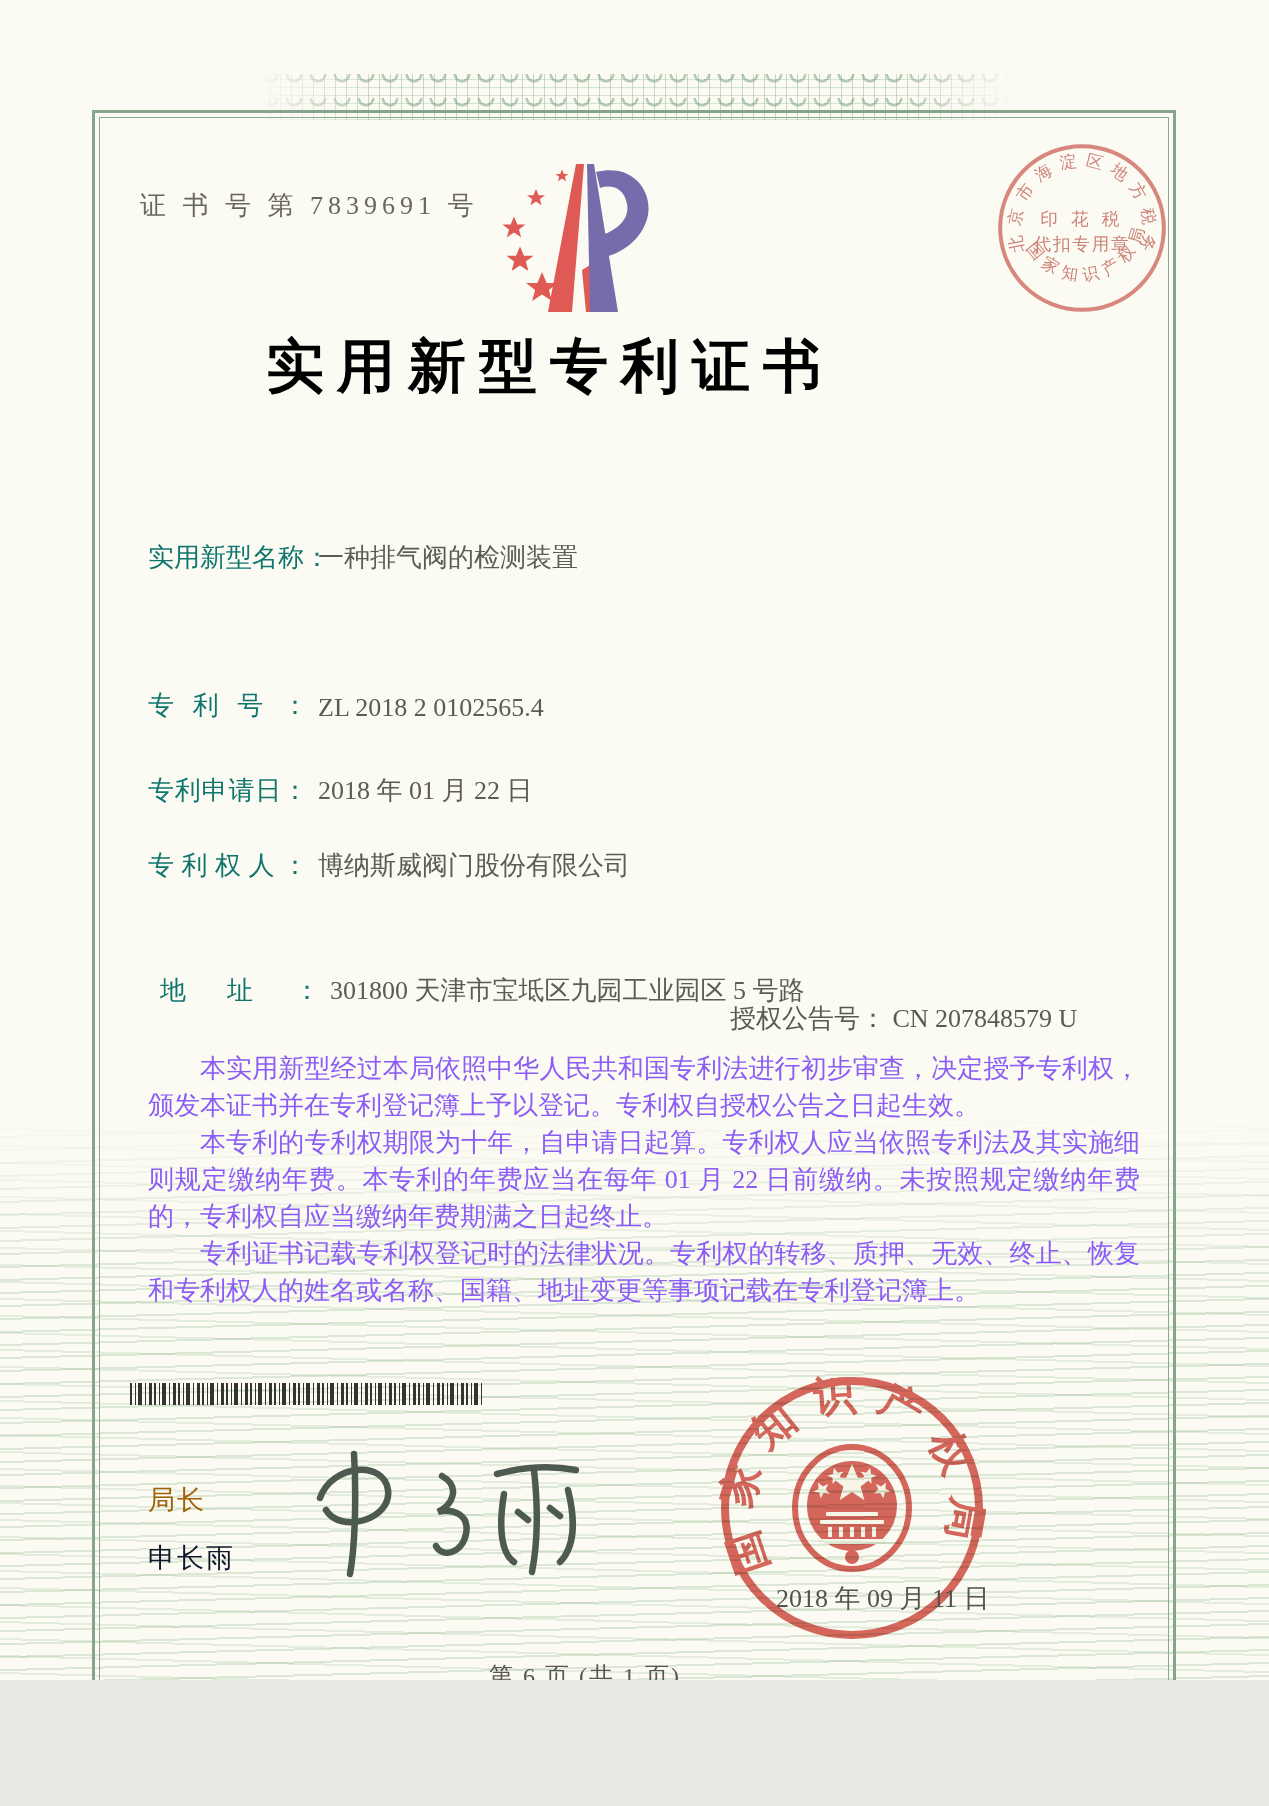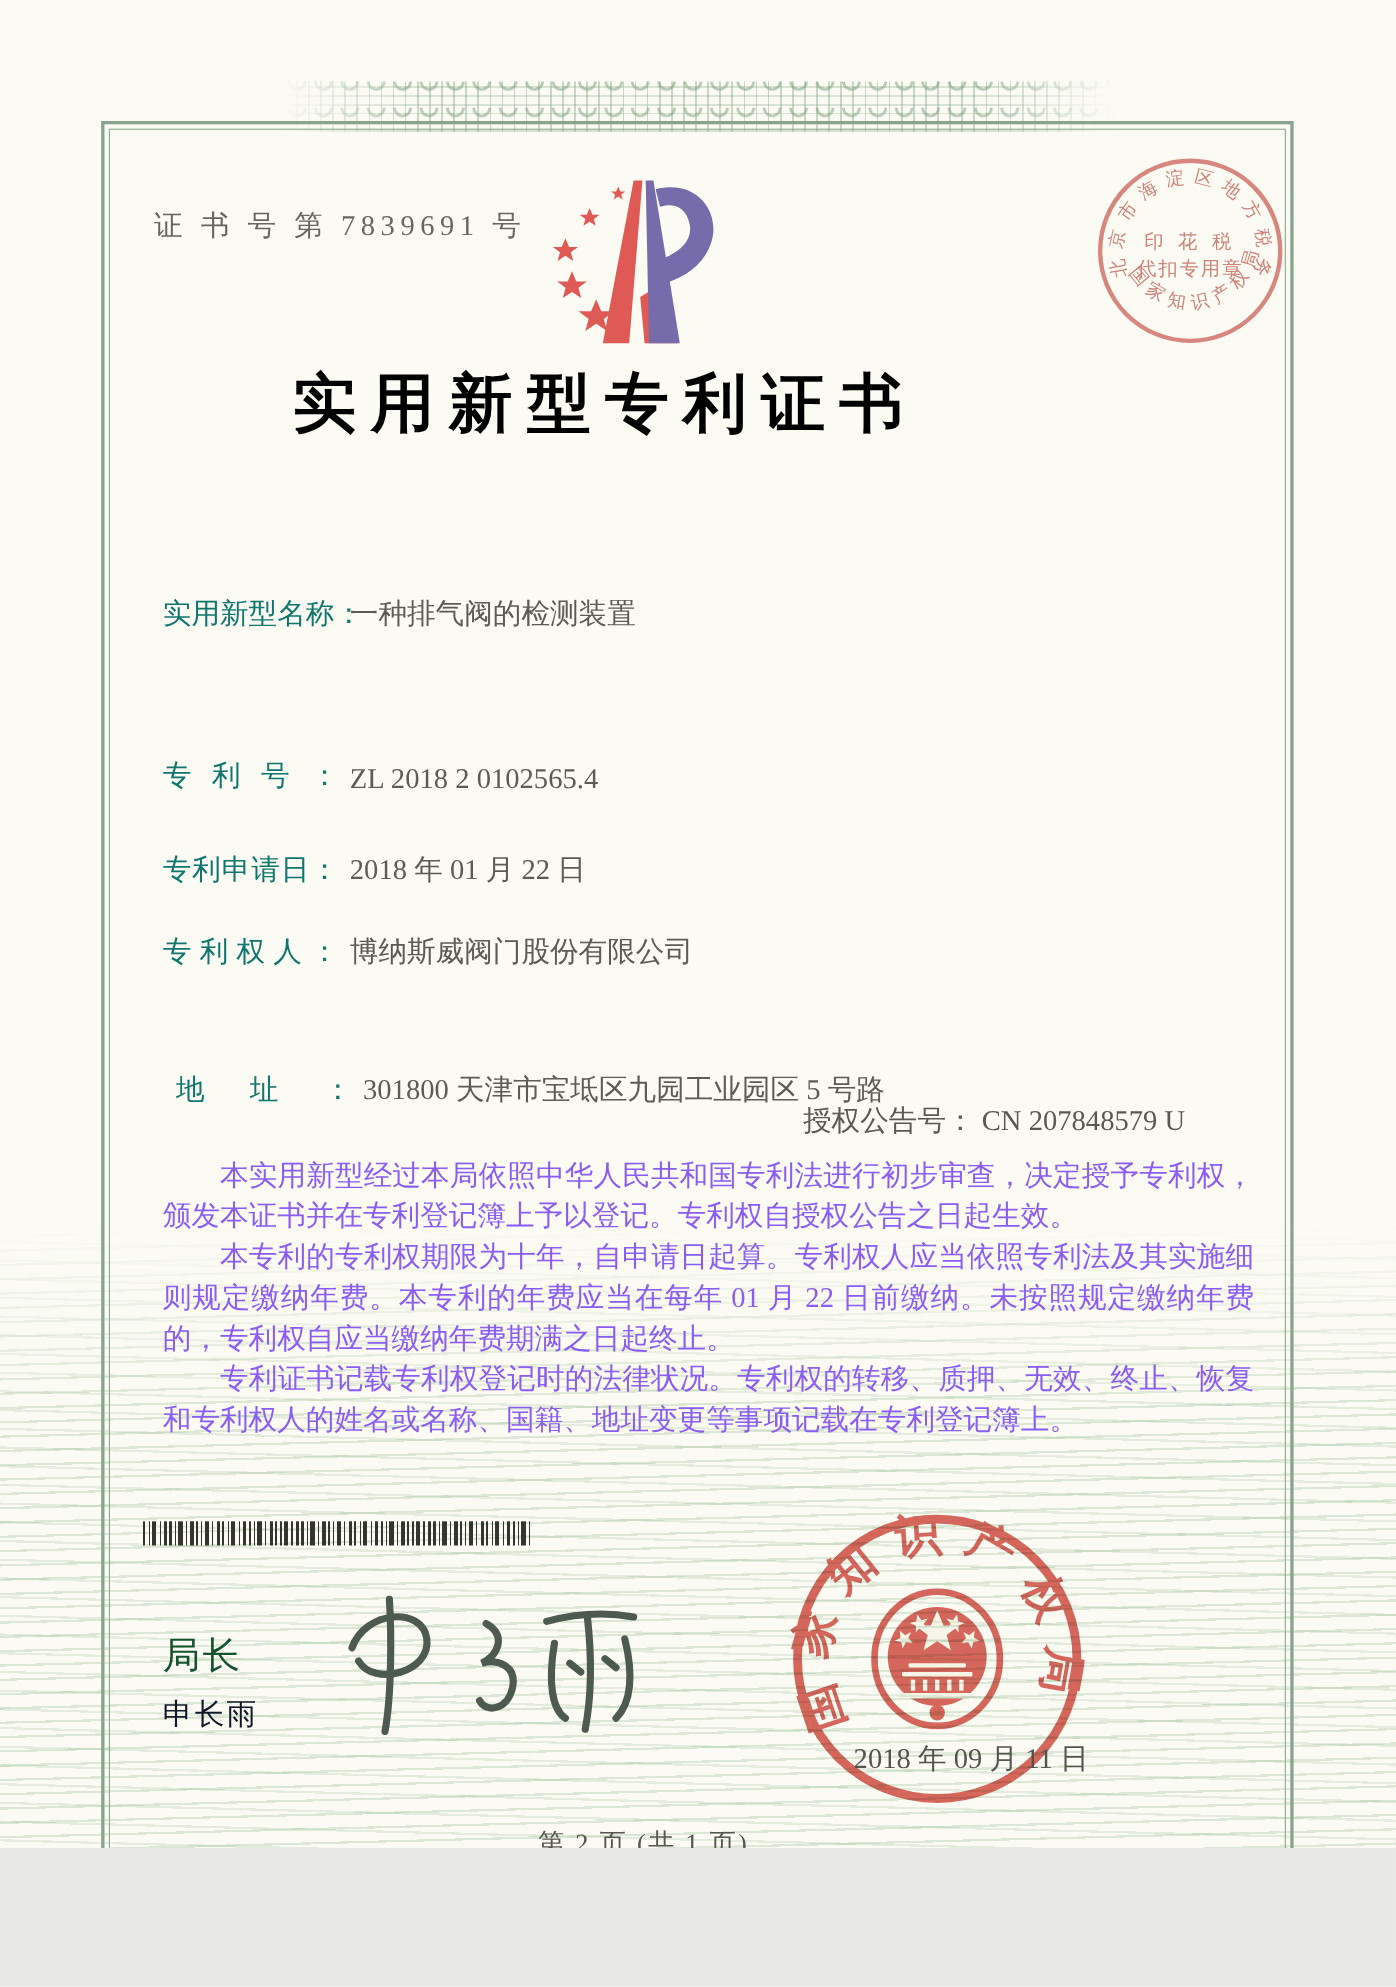--- a/index.html
+++ b/index.html
@@ -91,21 +91,21 @@
   .paragraphs p { text-indent:2em; }
   .barcode {
     position:absolute; left:130px; top:1383px; width:354px; height:22px; z-index:2;
     background:repeating-linear-gradient(90deg,
       #35352f 0 2px, rgba(0,0,0,0) 2px 5px,
       #35352f 5px 6px, rgba(0,0,0,0) 6px 8px,
       #35352f 8px 12px, rgba(0,0,0,0) 12px 15px,
       #35352f 15px 16px, rgba(0,0,0,0) 16px 19px,
       #35352f 19px 22px, rgba(0,0,0,0) 22px 24px);
   }
-  .director-title { position:absolute; left:148px; top:1482px; z-index:2; font-size:34px; letter-spacing:2px; color:#14532d; }
+  .director-title { position:absolute; left:148px; top:1482px; z-index:2; font-size:27px; letter-spacing:2px; color:#a16207; }
   .director-name  { position:absolute; left:148px; top:1540px; z-index:2; font-size:27px; letter-spacing:2px; color:#0f172a; }
   .signature { position:absolute; left:292px; top:1446px; z-index:2; }
   .seal {
     position:absolute; left:718px; top:1374px; z-index:3;
     opacity:.9; mix-blend-mode:multiply;
   }
   .seal-date { position:absolute; left:776px; top:1581px; z-index:4; font-size:26px; color:#54534d; white-space:nowrap; }
   .footer { position:absolute; left:0; top:1660px; width:1170px; text-align:center; z-index:2; font-size:24px; letter-spacing:2px; color:#57564f; }
 </style>
 </head>
@@ -232,15 +232,15 @@
         <rect x="9" y="23" width="4" height="10"></rect>
         <rect x="20" y="23" width="4" height="10"></rect>
         <rect x="-34" y="35" width="68" height="5" rx="1"></rect>
       </g>
       <circle cx="0" cy="53" r="7" fill="#d4574d"></circle>
     </g>
   </svg>
 
   <div class="seal-date">2018 年 09 月 11 日</div>
 
-  <div class="footer">第 2 页 (共 1 页)</div>
+  <div class="footer">第 6 页 (共 1 页)</div>
 
 </div>
 
 </body></html>

